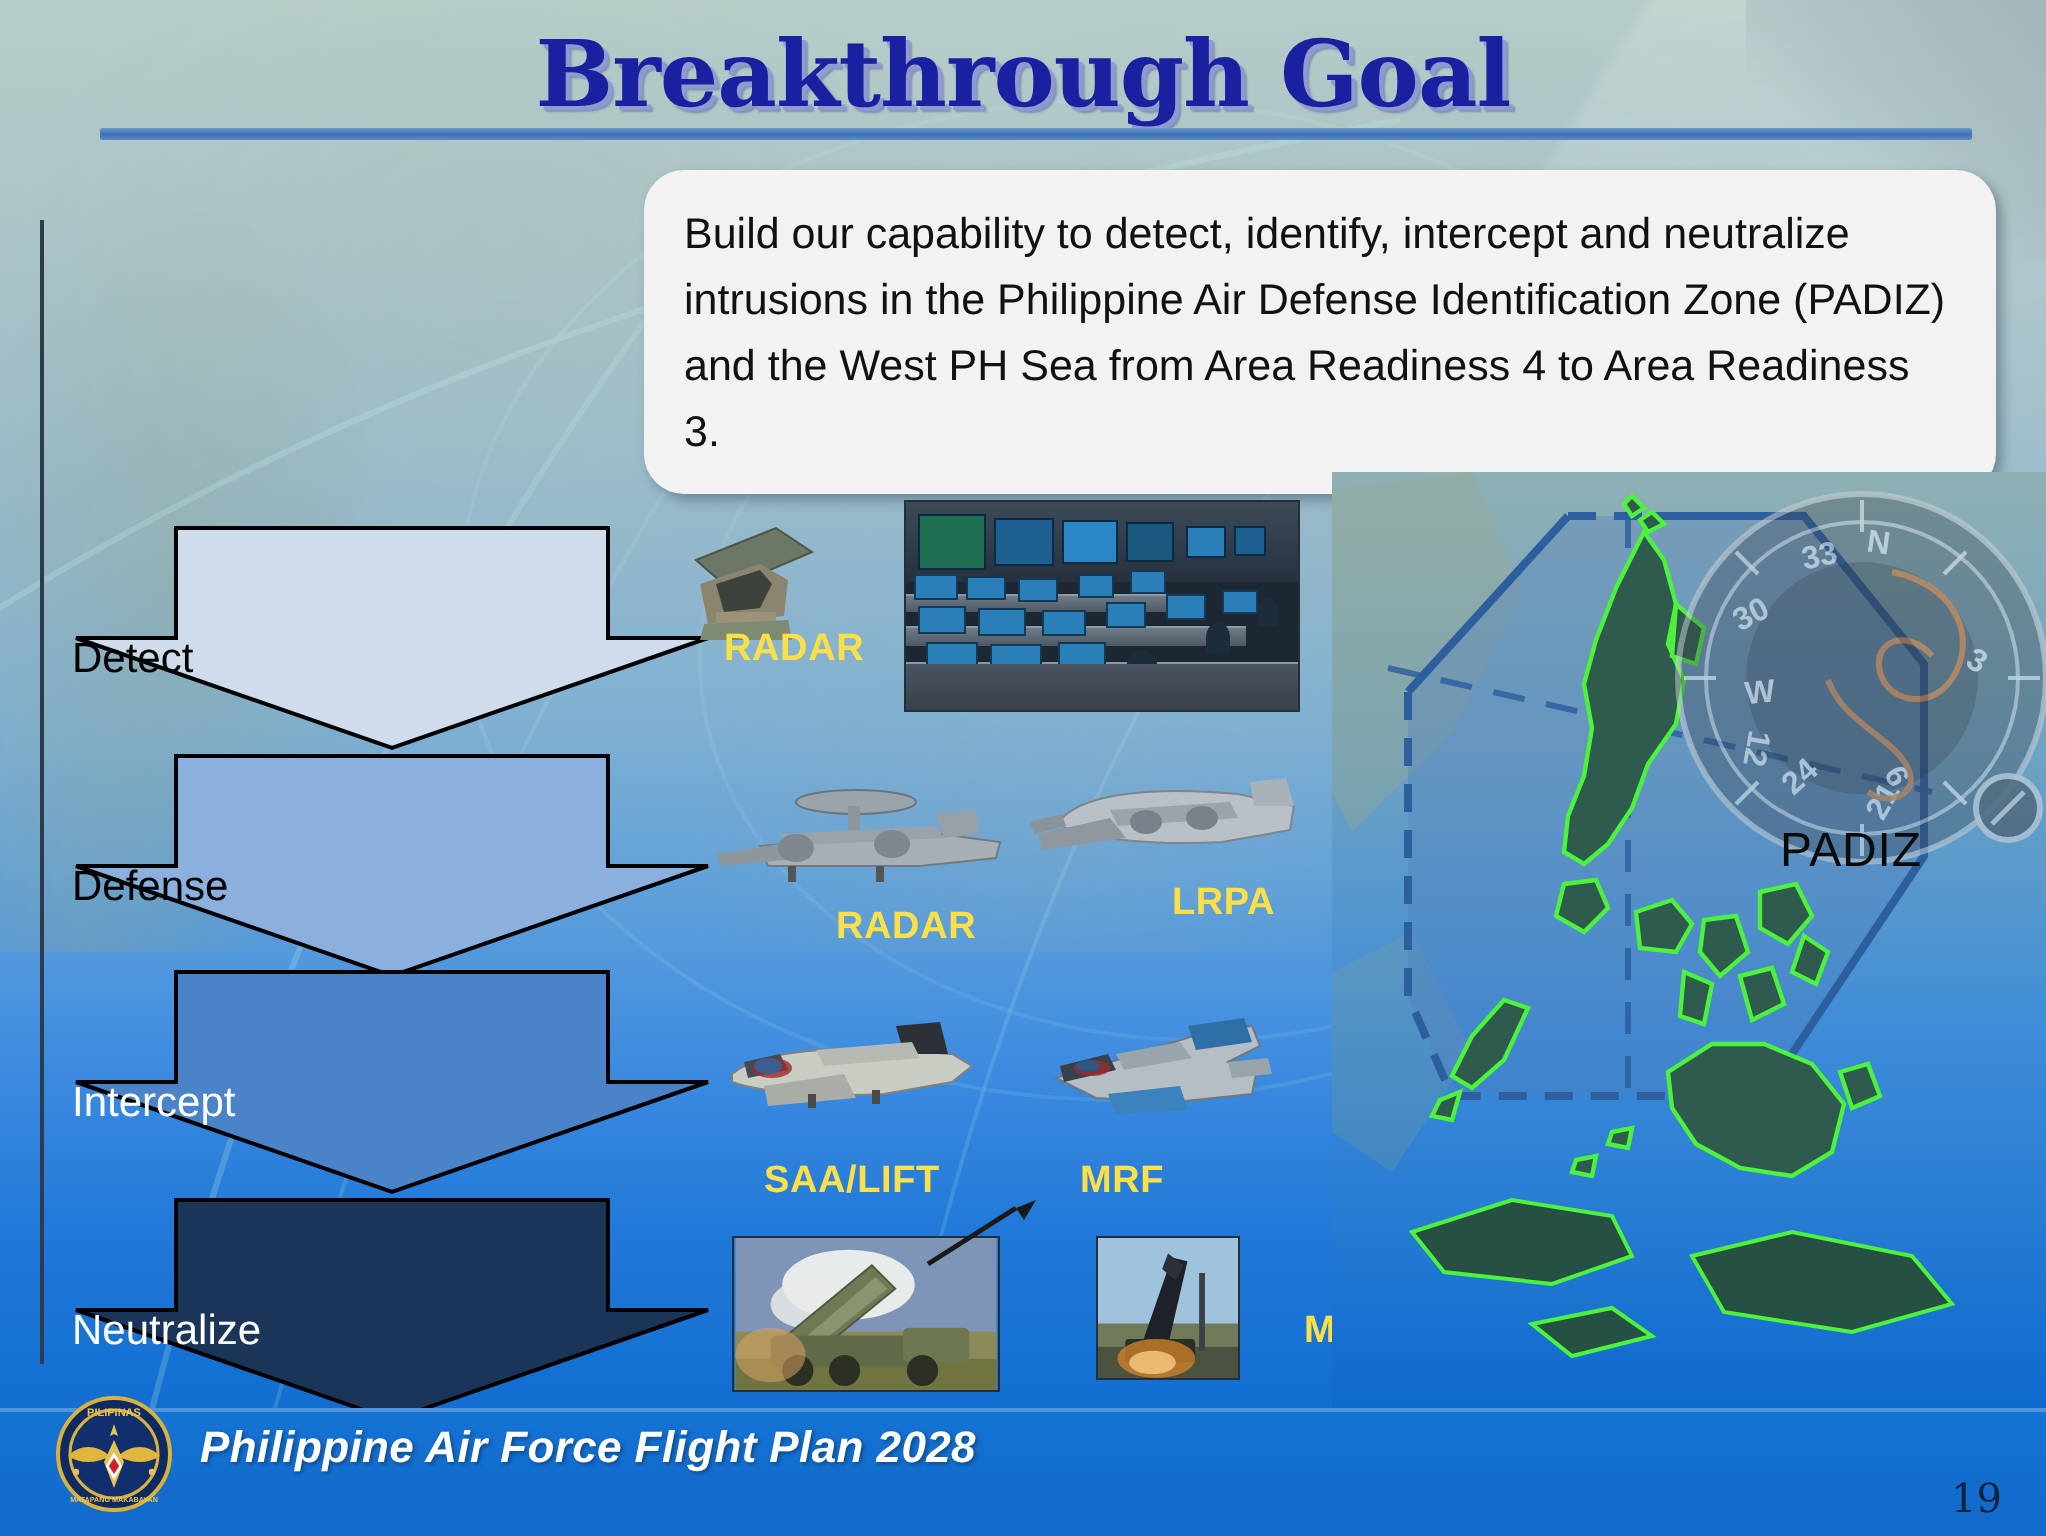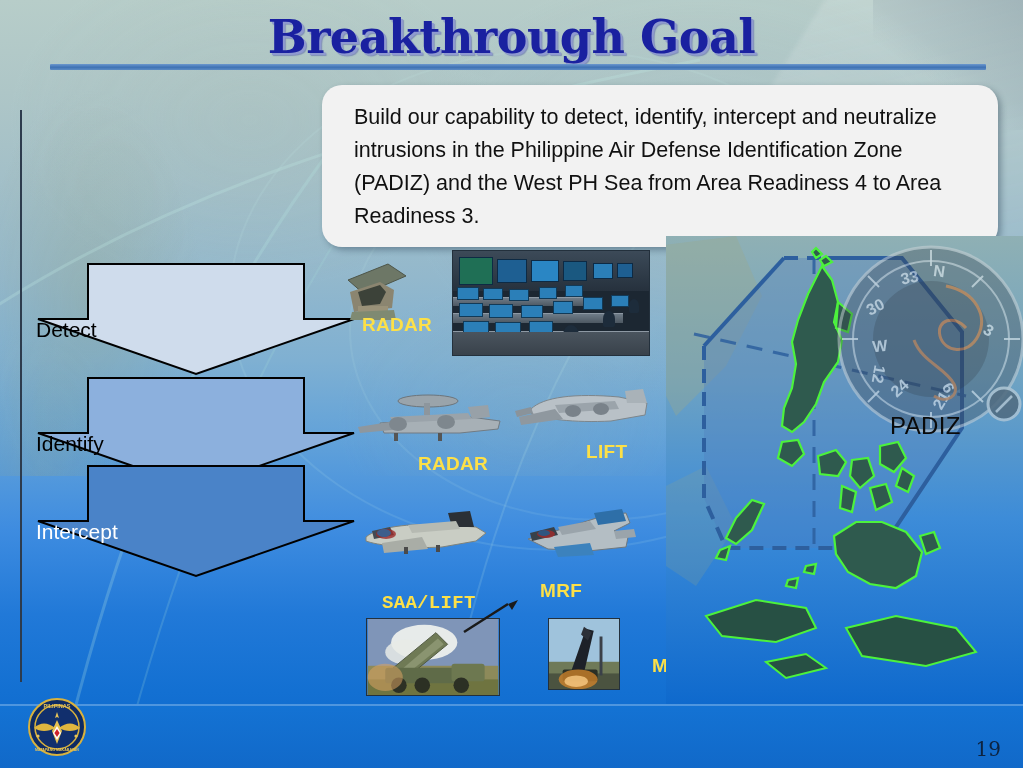--- a/index.html
+++ b/index.html
@@ -101,21 +101,21 @@
   }
 
   
   .callout {
     position: absolute;
     left: 322px; top: 85px;
     width: 676px; height: 162px;
     background: #f2f2f2;
     border-radius: 20px;
     box-shadow: 3px 3px 6px rgba(20,40,60,.35);
-    padding: 16px 24px 10px 32px;
+    padding: 16px 24px 10px 20px;
   }
   .callout p {
     font-size: 21.5px;
     line-height: 33px;
     color: #111111;
   }
 
   
   .left-rule {
     position: absolute;
@@ -253,30 +253,36 @@
     <svg viewBox="0 0 320 112">
       <polygon points="52,0 268,0 268,55 318,55 160,110 2,55 52,55" fill="#cfdcec" stroke="#000000" stroke-width="2"></polygon>
     </svg>
     <div class="arrow-label" style="color:#000000">Detect</div>
   </div>
 
   <div class="arrow-row" style="top:378px">
     <svg viewBox="0 0 320 112">
       <polygon points="52,0 268,0 268,55 318,55 160,110 2,55 52,55" fill="#8cb0dd" stroke="#000000" stroke-width="2"></polygon>
     </svg>
-    <div class="arrow-label" style="color:#000000">Identify</div>
-  </div>
-
-  <div class="arrow-row" style="top:466px">
+    <div class="arrow-label" style="color:#000000">Defense</div>
+  </div>
+
+  <div class="arrow-row" style="top:486px">
     <svg viewBox="0 0 320 112">
       <polygon points="52,0 268,0 268,55 318,55 160,110 2,55 52,55" fill="#4a83c8" stroke="#000000" stroke-width="2"></polygon>
     </svg>
     <div class="arrow-label" style="color:#ffffff">Intercept</div>
   </div>
 
+  <div class="arrow-row" style="top:600px">
+    <svg viewBox="0 0 320 112">
+      <polygon points="52,0 268,0 268,55 318,55 160,110 2,55 52,55" fill="#1b3559" stroke="#000000" stroke-width="2"></polygon>
+    </svg>
+    <div class="arrow-label" style="color:#ffffff">Neutralize</div>
+  </div>
 
   <svg class="photo" style="left:340px; top:262px; width:72px; height:62px;" viewBox="0 0 72 62">
     <polygon points="8,18 48,2 66,14 24,32" fill="#6d7766" stroke="#4d5548" stroke-width="1"></polygon>
     <polygon points="10,30 40,20 54,28 52,46 14,50" fill="#8b8570"></polygon>
     <polygon points="18,30 40,23 46,30 40,42 22,44" fill="#3c4239"></polygon>
     <rect x="18" y="44" width="30" height="12" fill="#9a9279"></rect>
     <path d="M12,50 L54,48 L56,58 L10,58 Z" fill="#7f8a72"></path>
   </svg>
   <div class="eq-label" style="left:362px; top:314px;">RADAR</div>
 
@@ -329,34 +335,34 @@
 
   <svg class="photo" style="left:515px; top:383px; width:140px; height:62px;" viewBox="0 0 140 62">
     <path d="M16,26 C28,14 60,10 104,14 L132,20 L130,32 L96,38 C60,40 26,36 16,30 Z" fill="#b9c1c7" stroke="#7d868c"></path>
     <path d="M110,8 L128,6 L132,20 L112,20 Z" fill="#a9b2b8"></path>
     <path d="M40,22 L100,18 L104,26 L44,30 Z" fill="#9ba4ab"></path>
     <path d="M4,34 L40,26 L48,36 L6,42 Z" fill="#8f989f"></path>
     <ellipse cx="58" cy="28" rx="8" ry="6" fill="#79828a"></ellipse>
     <ellipse cx="86" cy="26" rx="8" ry="6" fill="#79828a"></ellipse>
     <path d="M0,28 L16,24 L18,30 L2,34 Z" fill="#8a939a"></path>
   </svg>
-  <div class="eq-label" style="left:586px; top:441px;">LIFT</div>
+  <div class="eq-label" style="left:586px; top:441px;">LRPA</div>
 
   <svg class="photo" style="left:352px; top:503px; width:140px; height:72px;" viewBox="0 0 140 72">
     <path d="M14,34 C26,24 56,20 92,22 L124,24 L134,30 L124,38 L90,44 C56,46 24,42 14,38 Z" fill="#c9cdc4" stroke="#7f837c"></path>
     <path d="M96,10 L118,8 L122,24 L100,24 Z" fill="#2b3036"></path>
     <path d="M56,22 L104,18 L108,26 L60,30 Z" fill="#b6bab2"></path>
     <path d="M30,40 L70,34 L76,46 L32,50 Z" fill="#a9ada6"></path>
     <path d="M20,28 L38,24 L42,32 L22,36 Z" fill="#434a52"></path>
     <ellipse cx="34" cy="31" rx="10" ry="5" fill="#9b2b2b" opacity=".8"></ellipse>
     <ellipse cx="32" cy="30" rx="7" ry="4" fill="#3d5e8c"></ellipse>
     <rect x="52" y="44" width="4" height="7" fill="#4a4a4a"></rect>
     <rect x="84" y="42" width="4" height="7" fill="#4a4a4a"></rect>
   </svg>
-  <div class="eq-label" style="left:382px; top:592px;font-family:Liberation Mono, monospace;">SAA/LIFT</div>
+  <div class="eq-label" style="left:382px; top:580px;">SAA/LIFT</div>
 
   <svg class="photo" style="left:518px; top:503px; width:122px; height:72px;" viewBox="0 0 122 72">
     <path d="M10,36 L44,26 L88,12 L108,10 L112,20 L96,28 L110,34 L108,44 L70,48 L30,46 Z" fill="#b4bec4" stroke="#6f787e"></path>
     <path d="M76,10 L104,6 L108,18 L80,22 Z" fill="#2e6fa8"></path>
     <path d="M40,24 L72,18 L78,26 L44,32 Z" fill="#9aa4ab"></path>
     <path d="M36,44 L72,40 L76,52 L40,54 Z" fill="#3c82bd"></path>
     <path d="M12,30 L36,24 L40,32 L14,38 Z" fill="#38414a"></path>
     <ellipse cx="28" cy="31" rx="9" ry="4" fill="#9b2b2b" opacity=".85"></ellipse>
     <ellipse cx="26" cy="30" rx="6" ry="3" fill="#2f5580"></ellipse>
     <path d="M96,28 L116,26 L118,34 L98,36 Z" fill="#9aa4ab"></path>
@@ -508,15 +514,16 @@
     <path d="M52,30 C46,24 38,24 31,30 C38,34 46,34 52,30 Z" fill="#e0b63f"></path>
     <path d="M29,22 L34,33 L29,46 L24,33 Z" fill="#e6c152"></path>
     <path d="M29,28 L33,35 L29,42 L25,35 Z" fill="#ffffff"></path>
     <path d="M29,31 L31.6,35 L29,39 L26.4,35 Z" fill="#cc2229"></path>
     <circle cx="10" cy="38" r="1.6" fill="#e8c458"></circle>
     <circle cx="48" cy="38" r="1.6" fill="#e8c458"></circle>
     <text x="29" y="10" text-anchor="middle" fill="#e8c458" font-family="'Liberation Sans',sans-serif" font-size="5.5" font-weight="bold">PILIPINAS</text>
     <text x="29" y="53" text-anchor="middle" fill="#e8c458" font-family="'Liberation Sans',sans-serif" font-size="3.6" font-weight="bold">MATAPANG  MAKABAYAN</text>
   </svg>
 
+  <div class="footer-text">Philippine Air Force Flight Plan 2028</div>
   <div class="page-num">19</div>
 
 </div>
 
 </body></html>

